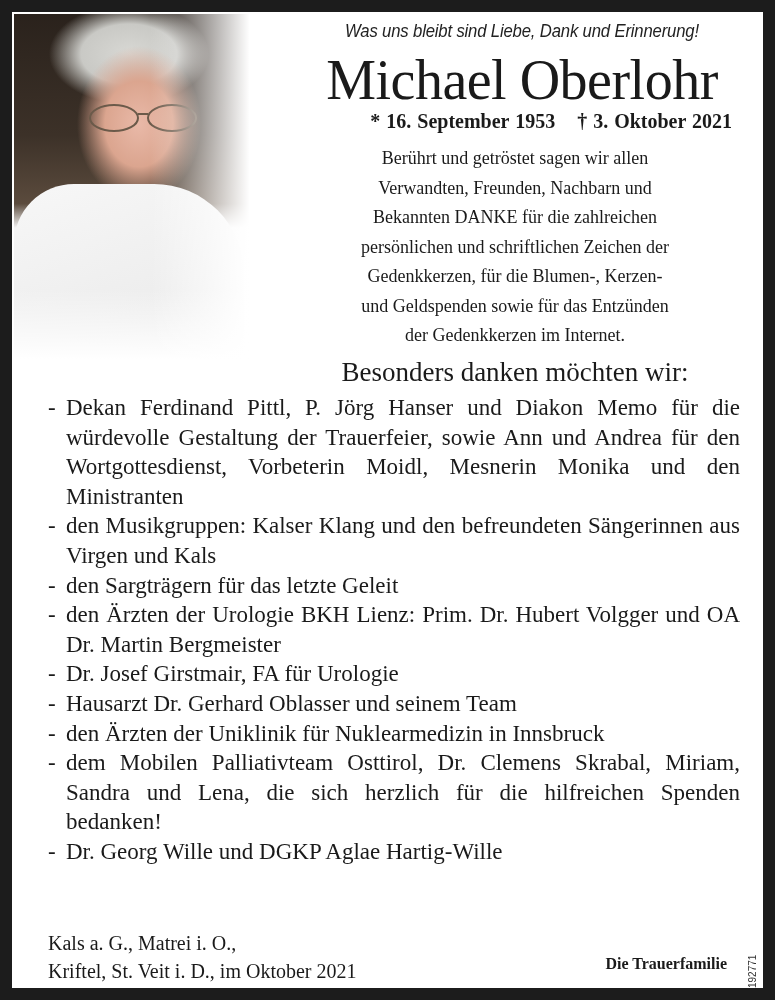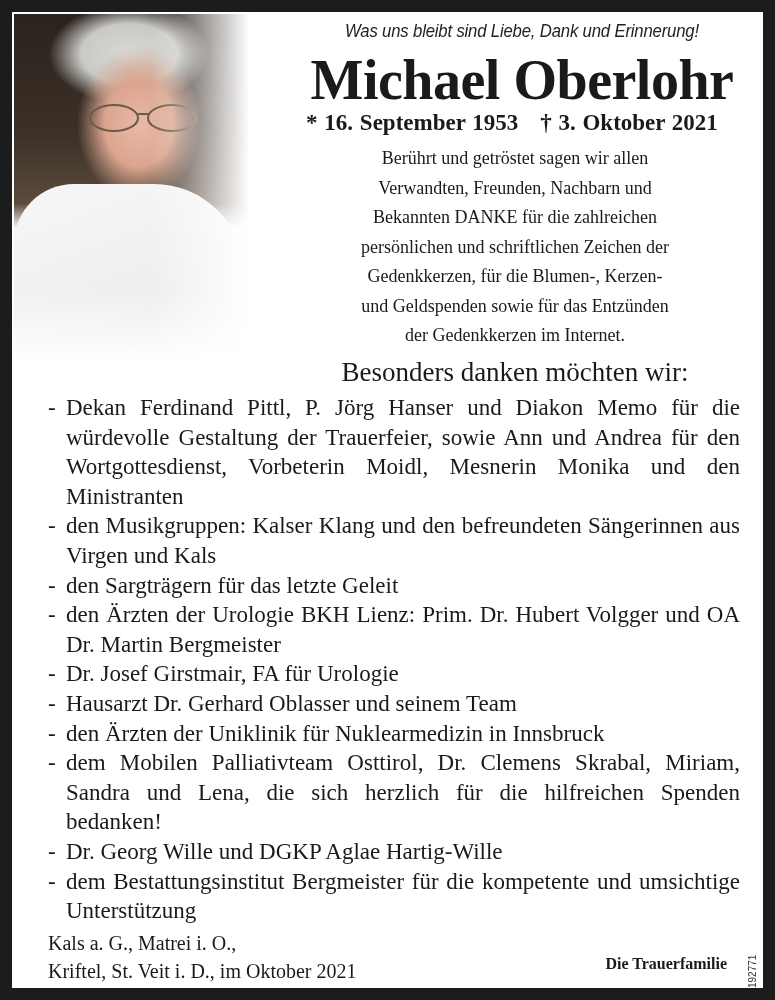--- a/index.html
+++ b/index.html
@@ -8,22 +8,22 @@
   .photo{position:absolute;left:2px;top:2px;width:248px;height:345px;
     background:
       radial-gradient(ellipse 62px 78px at 125px 110px,#e9b9a8 0%,#dba58f 55%,rgba(219,165,143,0) 100%),
       radial-gradient(ellipse 80px 50px at 115px 40px,#d8d8d4 0%,#c9c9c5 60%,rgba(200,200,196,0) 100%),
       linear-gradient(180deg,#2a221c 0%,#3c3128 35%,#5b4b3d 55%,#f4f4f4 62%,#fbfbfb 100%);
   }
   .photo .shirt{position:absolute;left:0;top:170px;width:230px;height:175px;background:linear-gradient(160deg,#f7f7f7,#e8e8e8);border-radius:60px 90px 0 0;}
   .photo .fade{position:absolute;inset:0;background:linear-gradient(90deg,rgba(255,255,255,0) 55%,#fff 95%),linear-gradient(180deg,rgba(255,255,255,0) 80%,#fff 100%);}
   .photo .glasses{position:absolute;left:70px;top:90px;width:120px;height:30px;}
   .motto{position:absolute;left:290px;top:8px;width:440px;text-align:center;font-family:"Liberation Sans",sans-serif;font-style:italic;font-size:19px;color:#222;transform:scaleX(0.88);transform-origin:center;letter-spacing:-0.2px;}
-  .name{position:absolute;left:265px;top:36px;width:490px;text-align:center;font-family:"Liberation Serif",serif;font-weight:bold;font-size:56px;color:#1a1a1a;line-height:64px;letter-spacing:-0.5px;}
-  .dates{position:absolute;left:280px;top:98px;width:440px;text-align:center;font-family:"Liberation Serif",serif;font-weight:bold;font-size:23px;color:#1a1a1a;word-spacing:1px;}
+  .name{position:absolute;left:265px;top:36px;width:490px;text-align:center;font-family:"Liberation Serif",serif;font-weight:normal;font-size:56px;color:#1a1a1a;line-height:64px;letter-spacing:-0.5px;}
+  .dates{position:absolute;left:280px;top:98px;width:440px;text-align:right;font-family:"Liberation Serif",serif;font-weight:bold;font-size:20px;color:#1a1a1a;word-spacing:1px;}
   .dates span+span{margin-left:22px;}
   .thanks{position:absolute;left:268px;top:132px;width:470px;text-align:center;font-family:"Liberation Serif",serif;font-size:18px;line-height:29.5px;color:#1a1a1a;}
   .besonders{position:absolute;left:268px;top:345px;width:470px;text-align:center;font-family:"Liberation Serif",serif;font-size:27px;color:#1a1a1a;}
   .list{position:absolute;left:36px;top:381px;width:692px;margin:0;padding:0;list-style:none;font-family:"Liberation Serif",serif;font-size:23px;line-height:29.6px;color:#1a1a1a;}
   .list li{position:relative;padding-left:18px;text-align:justify;}
   .list li::before{content:"-";position:absolute;left:0;top:0;}
   .place{position:absolute;left:36px;top:917px;font-family:"Liberation Serif",serif;font-size:20px;line-height:28px;color:#1a1a1a;}
   .family{position:absolute;right:36px;top:943px;font-family:"Liberation Serif",serif;font-weight:bold;font-size:16px;color:#1a1a1a;}
   .code{position:absolute;right:2px;top:936px;width:14px;height:40px;font-family:"Liberation Sans",sans-serif;font-size:10px;color:#333;writing-mode:vertical-rl;transform:rotate(180deg);}
 </style>
@@ -62,21 +62,20 @@
   <ul class="list">
     <li>Dekan Ferdinand Pittl, P. Jörg Hanser und Diakon Memo für die würdevolle Gestaltung der Trauerfeier, sowie Ann und Andrea für den Wortgottesdienst, Vorbeterin Moidl, Mesnerin Monika und den Ministranten</li>
     <li>den Musikgruppen: Kalser Klang und den befreundeten Sänge­rinnen aus Virgen und Kals</li>
     <li>den Sargträgern für das letzte Geleit</li>
     <li>den Ärzten der Urologie BKH Lienz: Prim. Dr. Hubert Volgger und OA Dr. Martin Bergmeister</li>
     <li>Dr. Josef Girstmair, FA für Urologie</li>
     <li>Hausarzt Dr. Gerhard Oblasser und seinem Team</li>
     <li>den Ärzten der Uniklinik für Nuklearmedizin in Innsbruck</li>
     <li>dem Mobilen Palliativteam Osttirol, Dr. Clemens Skrabal, Miriam, Sandra und Lena, die sich herzlich für die hilfreichen Spenden bedanken!</li>
     <li>Dr. Georg Wille und DGKP Aglae Hartig-Wille</li>
-    <li>dem Bestattungsinstitut Bergmeister für die kompetente und umsichtige Unterstützung</li>
   </ul>
 
   <div class="place">
     <div>Kals a. G., Matrei i. O.,</div>
     <div>Kriftel, St. Veit i. D., im Oktober 2021</div>
   </div>
   <div class="family">Die Trauerfamilie</div>
   <div class="code">192771</div>
 </div>
 

